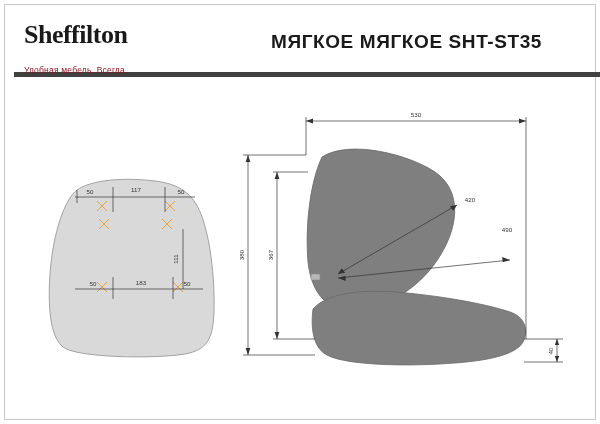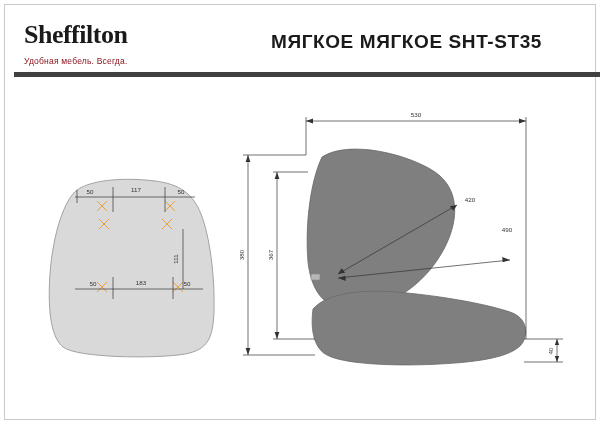--- a/index.html
+++ b/index.html
@@ -44,21 +44,21 @@
   }
   .brand-name {
     font-family: "Liberation Serif", serif;
     font-size: 26px;
     font-weight: bold;
     color: #1a1a1a;
     letter-spacing: -0.5px;
     line-height: 28px;
   }
   .brand-tagline {
-    margin-top: 7px;
+    margin-top: 16px;
     font-size: 8.5px;
     color: #8a1520;
     letter-spacing: 0.2px;
     white-space: nowrap;
   }
   .title {
     position: absolute;
     left: 200px;
     top: 26px;
     width: 385px;

